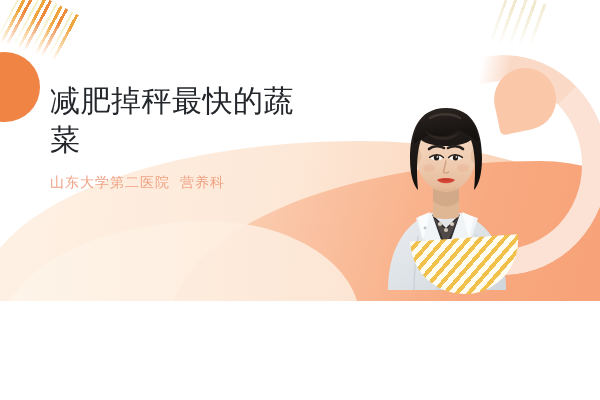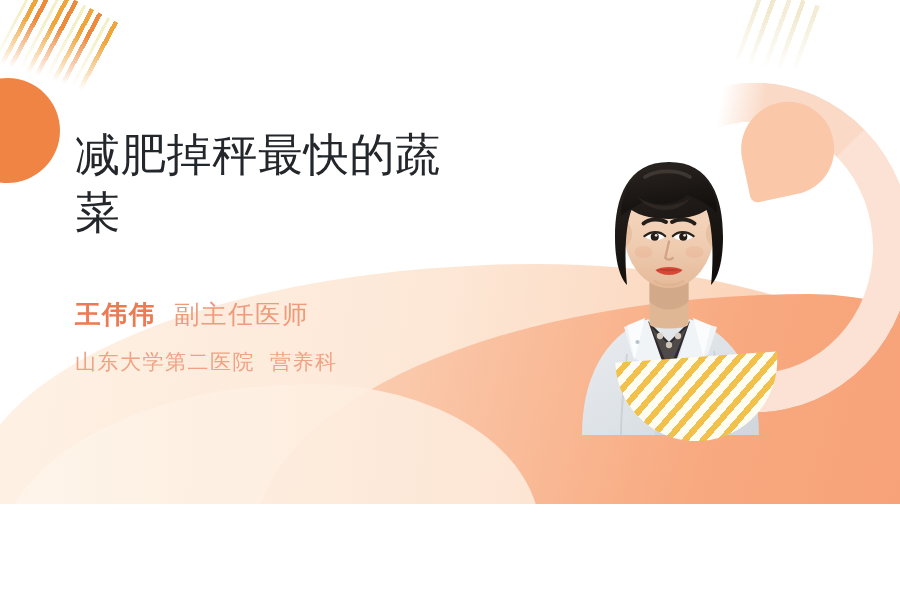--- a/index.html
+++ b/index.html
@@ -3,24 +3,24 @@
 <meta charset="utf-8">
 <style>
   html, body {
     margin: 0;
     padding: 0;
     background: #ffffff;
   }
   #card {
     position: relative;
     width: 600px;
-    height: 336px;
+    height: 301px;
     overflow: hidden;
     background: #ffffff;
-    font-family: Liberation Serif, serif;
+    font-family: Liberation Mono, monospace;
   }
 
   
   .deco { position: absolute; pointer-events: none; }
 
   
   #circle-left {
     left: -30px;
     top: 52px;
     width: 70px;
@@ -291,22 +291,19 @@
 
       <path d="M64 129 C69 133 79 133 84 129" stroke="#D9AF8E" stroke-width="1.4" fill="none" opacity=".6"></path>
     </g>
   </svg>
 
   <div class="deco" id="stripes-semicircle"></div>
 
   <div id="text-block">
     <h1 id="title">减肥掉秤最快的蔬菜</h1>
 
-    <div id="byline">
-      <span id="doctor-name">王伟伟</span><span id="doctor-title">副主任医师</span>
-    </div>
 
     <div id="affiliation">
       <span>山东大学第二医院</span><span class="dept">营养科</span>
     </div>
   </div>
 
 </div>
 
 </body></html>

